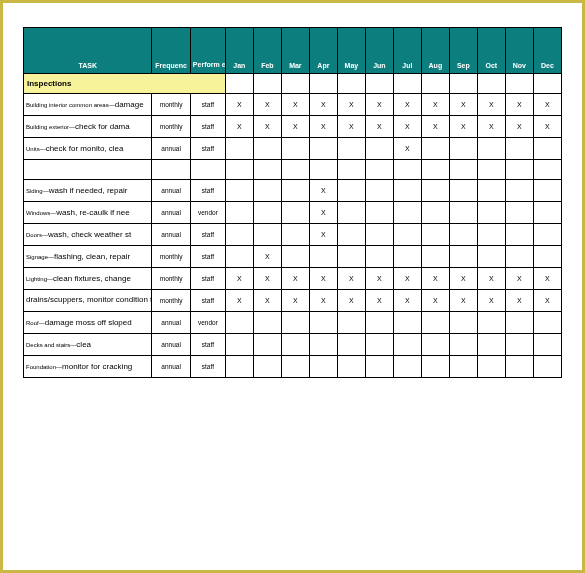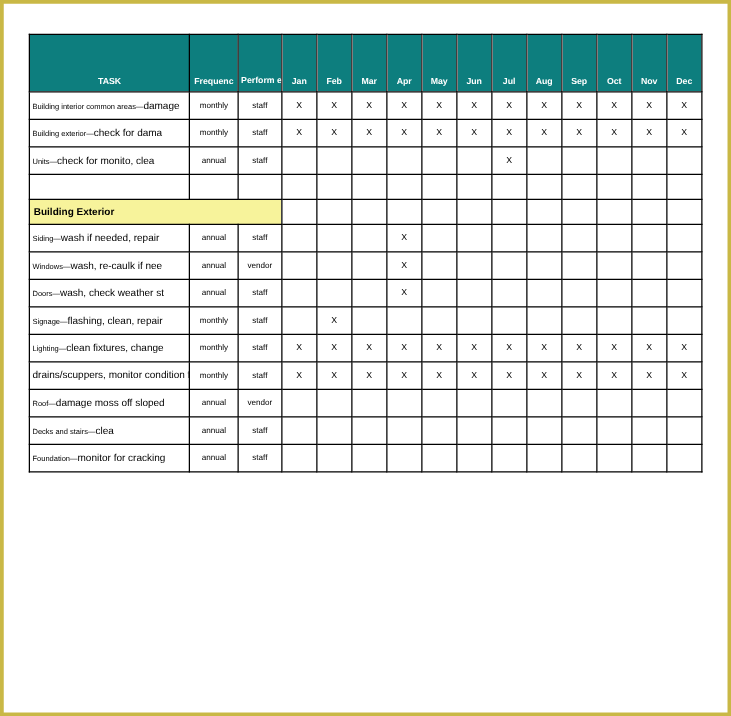--- a/index.html
+++ b/index.html
@@ -105,20 +105,35 @@
       <th>Jun</th>
       <th>Jul</th>
       <th>Aug</th>
       <th>Sep</th>
       <th>Oct</th>
       <th>Nov</th>
       <th>Dec</th>
     </tr>
   </thead>
   <tbody id="tbody">
+      <tr class="section">
+        <td colspan="3">Inspections</td>
+        <td class="blank"></td>
+        <td class="blank"></td>
+        <td class="blank"></td>
+        <td class="blank"></td>
+        <td class="blank"></td>
+        <td class="blank"></td>
+        <td class="blank"></td>
+        <td class="blank"></td>
+        <td class="blank"></td>
+        <td class="blank"></td>
+        <td class="blank"></td>
+        <td class="blank"></td>
+      </tr>
       <tr>
         <td class="task-cell"><span class="prefix">Building interior common areas—</span><span>damage</span></td>
         <td class="freq-cell">monthly</td>
         <td class="perf-cell">staff</td>
         <td class="mon-cell">X</td>
         <td class="mon-cell">X</td>
         <td class="mon-cell">X</td>
         <td class="mon-cell">X</td>
         <td class="mon-cell">X</td>
         <td class="mon-cell">X</td>
@@ -172,35 +187,20 @@
         <td style="height: 20px;"></td>
         <td style="height: 20px;"></td>
         <td style="height: 20px;"></td>
         <td style="height: 20px;"></td>
         <td style="height: 20px;"></td>
         <td style="height: 20px;"></td>
         <td style="height: 20px;"></td>
         <td style="height: 20px;"></td>
         <td style="height: 20px;"></td>
         <td style="height: 20px;"></td>
-      </tr>
-      <tr class="section">
-        <td colspan="3">Building Exterior</td>
-        <td class="blank"></td>
-        <td class="blank"></td>
-        <td class="blank"></td>
-        <td class="blank"></td>
-        <td class="blank"></td>
-        <td class="blank"></td>
-        <td class="blank"></td>
-        <td class="blank"></td>
-        <td class="blank"></td>
-        <td class="blank"></td>
-        <td class="blank"></td>
-        <td class="blank"></td>
       </tr>
       <tr>
         <td class="task-cell"><span class="prefix">Siding—</span><span>wash if needed, repair</span></td>
         <td class="freq-cell">annual</td>
         <td class="perf-cell">staff</td>
         <td class="mon-cell"></td>
         <td class="mon-cell"></td>
         <td class="mon-cell"></td>
         <td class="mon-cell">X</td>
         <td class="mon-cell"></td>

